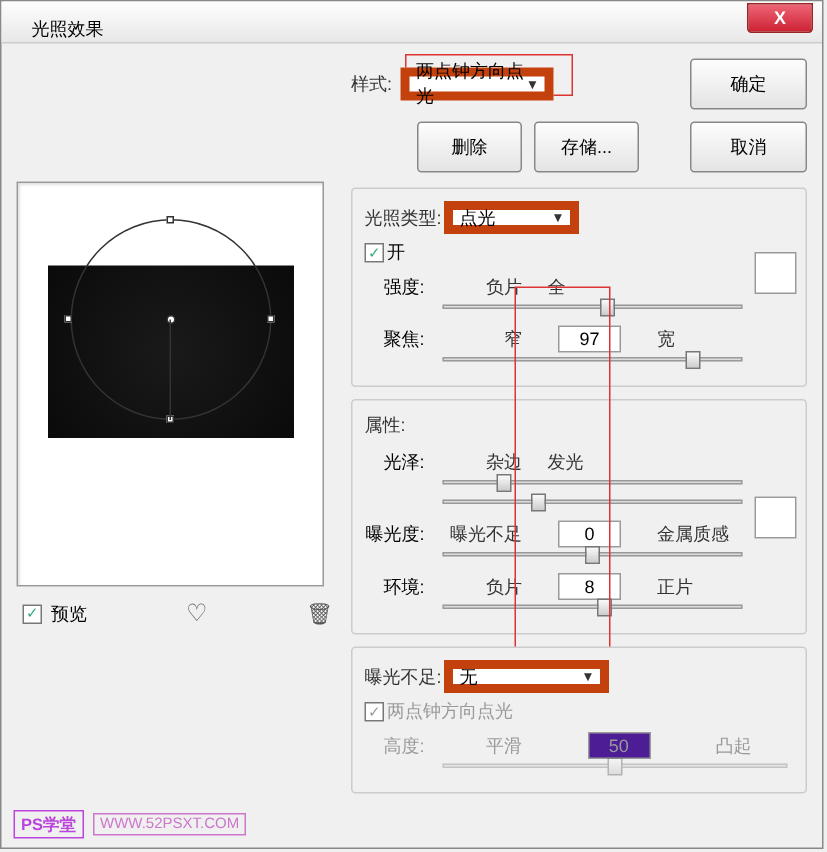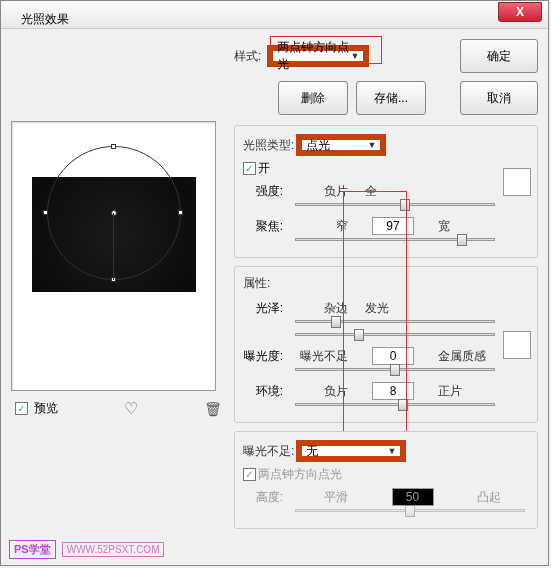--- a/index.html
+++ b/index.html
@@ -209,21 +209,21 @@
             <span class="select-caret">▼</span>
           </div>
         </div>
         <div class="group-row">
           <span class="checkbox disabled">✓</span>
           <span class="disabled">两点钟方向点光</span>
         </div>
         <div class="slider-row">
           <span class="slider-main disabled">高度:</span>
           <span class="slider-left disabled">平滑</span>
-          <div style="flex:1;text-align:center"><div class="num-input disabled" style="display:inline-block;background:#000000"><span>50</span></div></div>
+          <div style="flex:1;text-align:center"><div class="num-input disabled" style="display:inline-block;background:#4c1d95"><span>50</span></div></div>
           <span class="slider-right disabled">凸起</span>
         </div>
         <div class="slider-track-row">
             <div class="slider-track" style="opacity:.5">
               <div class="slider-thumb" style="left:50%"></div>
             </div>
           </div>
       </div>
     </div>
   </div>

